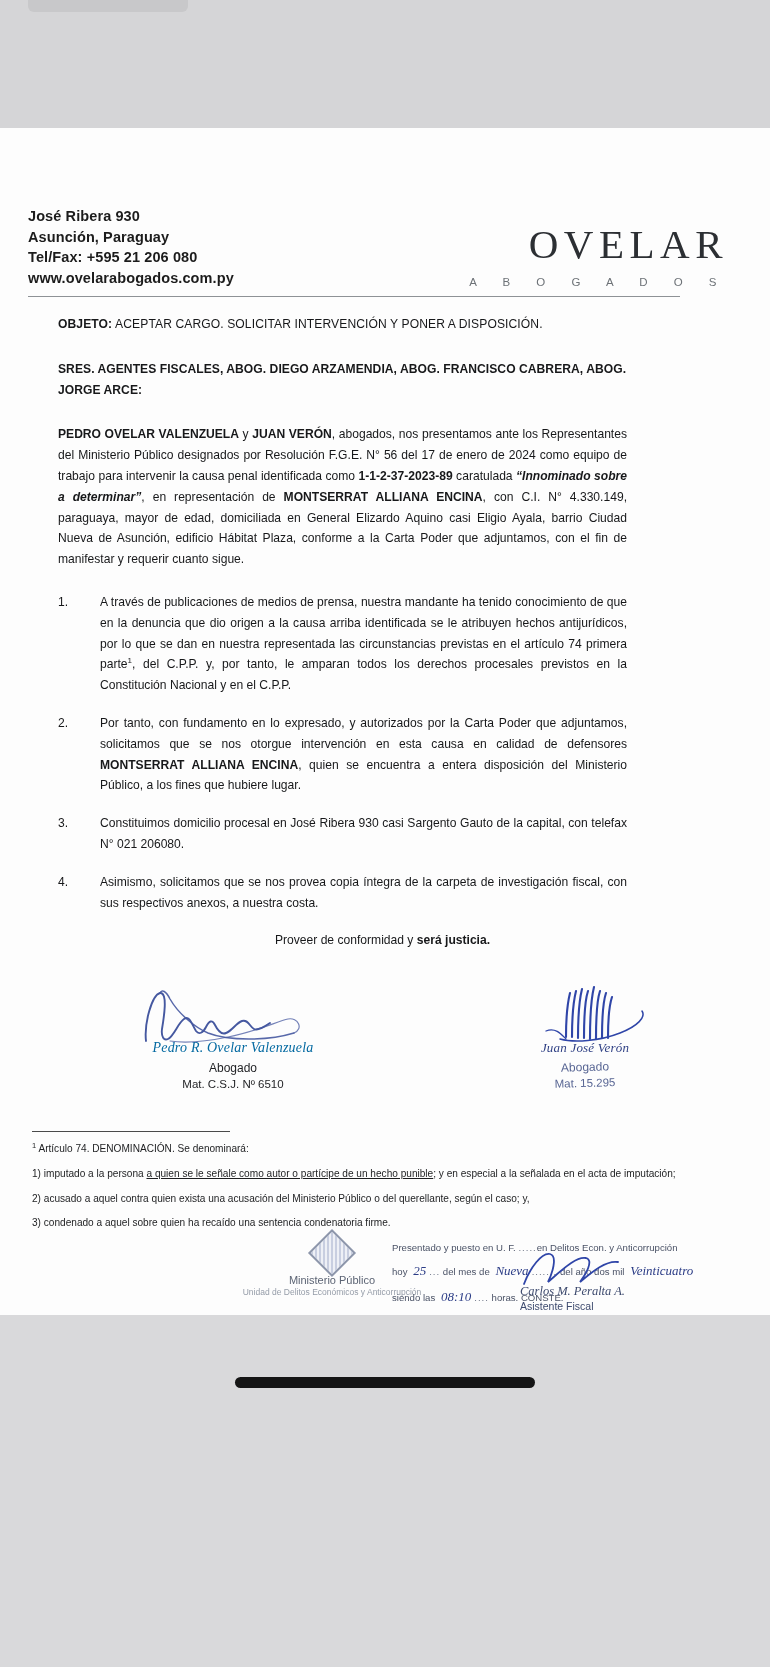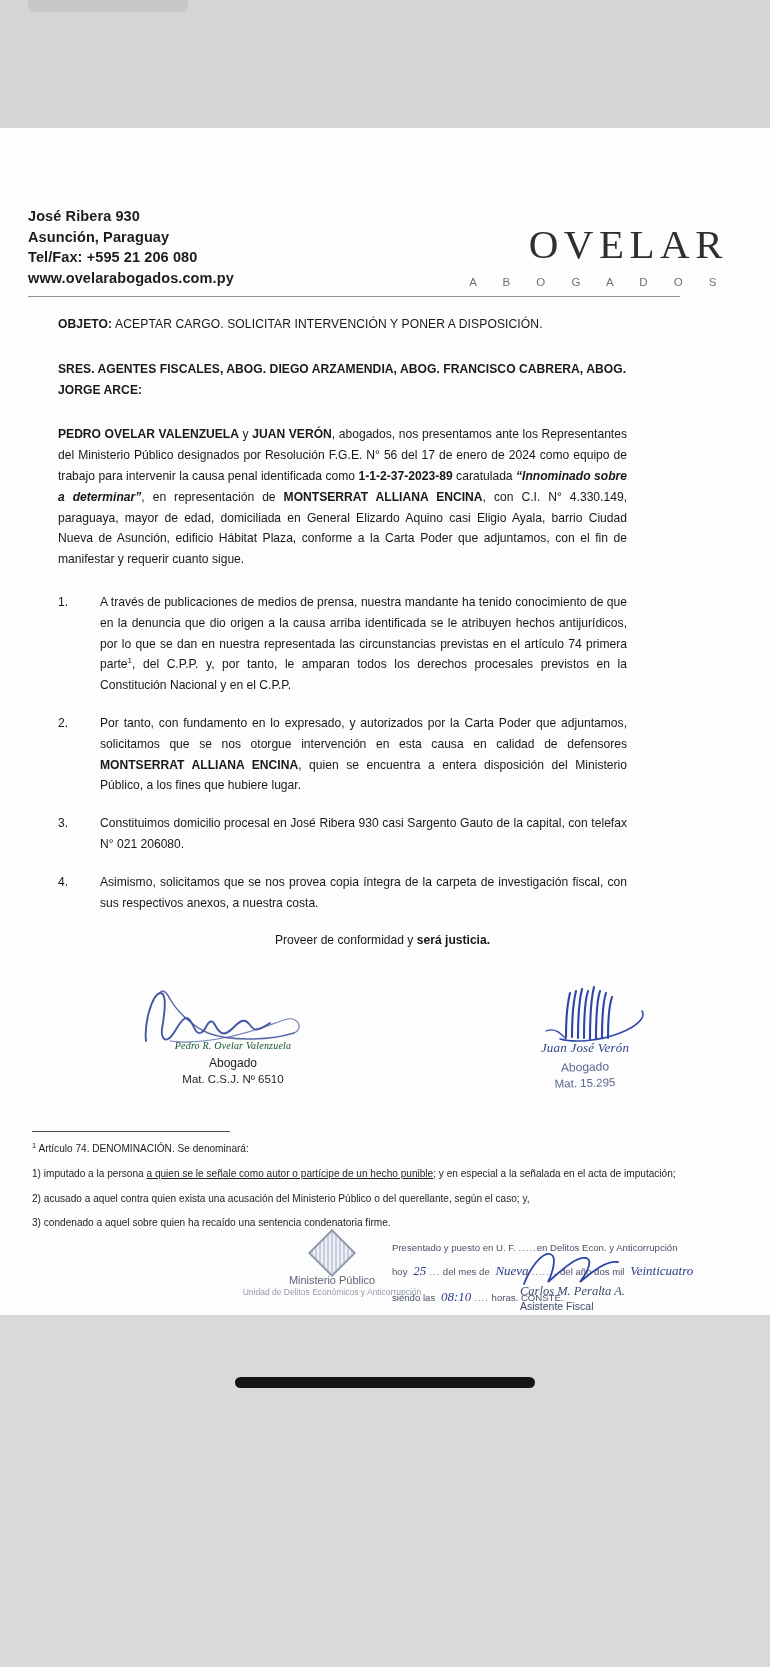--- a/index.html
+++ b/index.html
@@ -109,21 +109,21 @@
   .sig-zone { position: absolute; left: 0; top: 855px; width: 770px; height: 150px; }
   .sig {
     position: absolute; text-align: center;
     font-size: 11px; color: #23242a; line-height: 1.35;
   }
   .sig-left { left: 108px; top: 0px; width: 250px; }
   .sig-right { left: 470px; top: 0px; width: 230px; }
   .sig-ink { position: relative; height: 62px; }
   .sig-name-script {
     font-family: "Liberation Serif", serif; font-style: italic;
-    font-size: 10px; color: #14532d; letter-spacing: 0.2px;
+    font-size: 14px; color: #0369a1; letter-spacing: 0.2px;
     margin-top: -6px;
   }
   .sig-role { font-size: 12px; color: #1e1f22; margin-top: 2px; }
   .sig-mat { font-size: 11.5px; color: #1e1f22; margin-top: 1px; }
   .sig-right .sig-name-script { font-size: 13px; color: #2e3f84; }
   .sig-right .sig-role,
   .sig-right .sig-mat { color: #3a4a80; opacity: 0.85; transform: rotate(-1.5deg); }
 
   
   .fn-rule {

